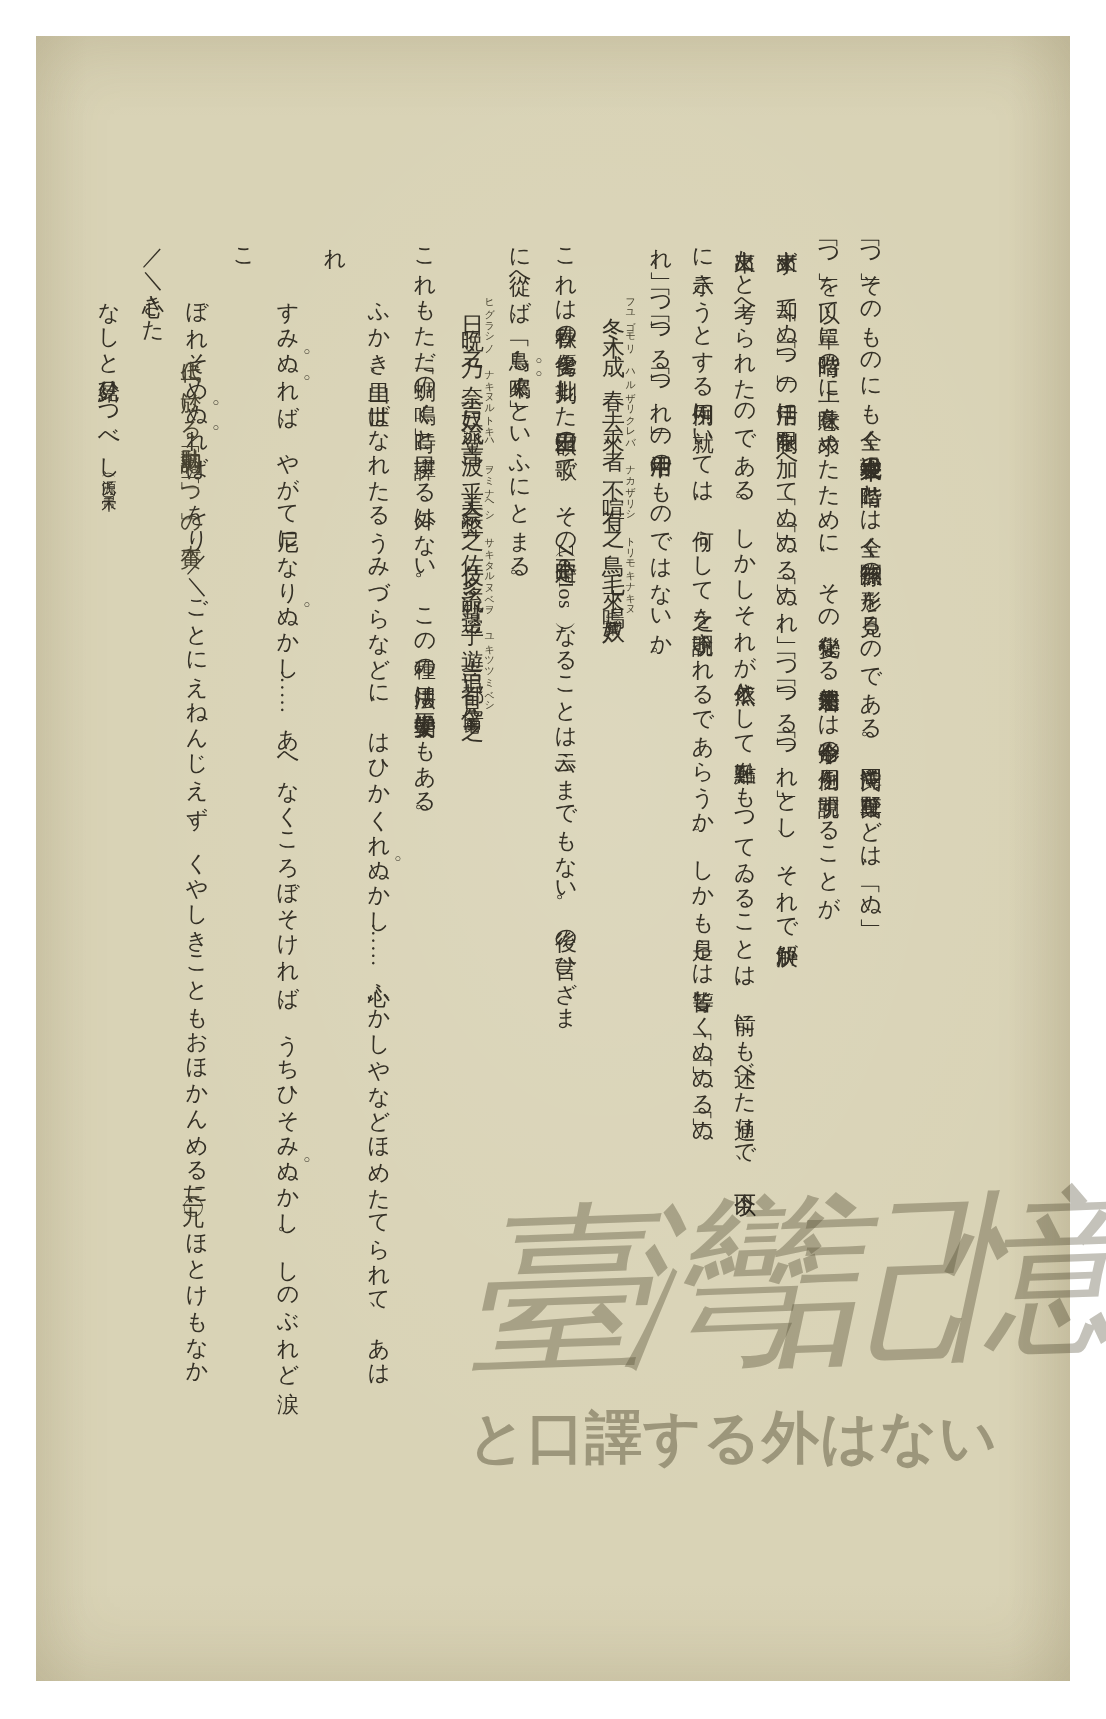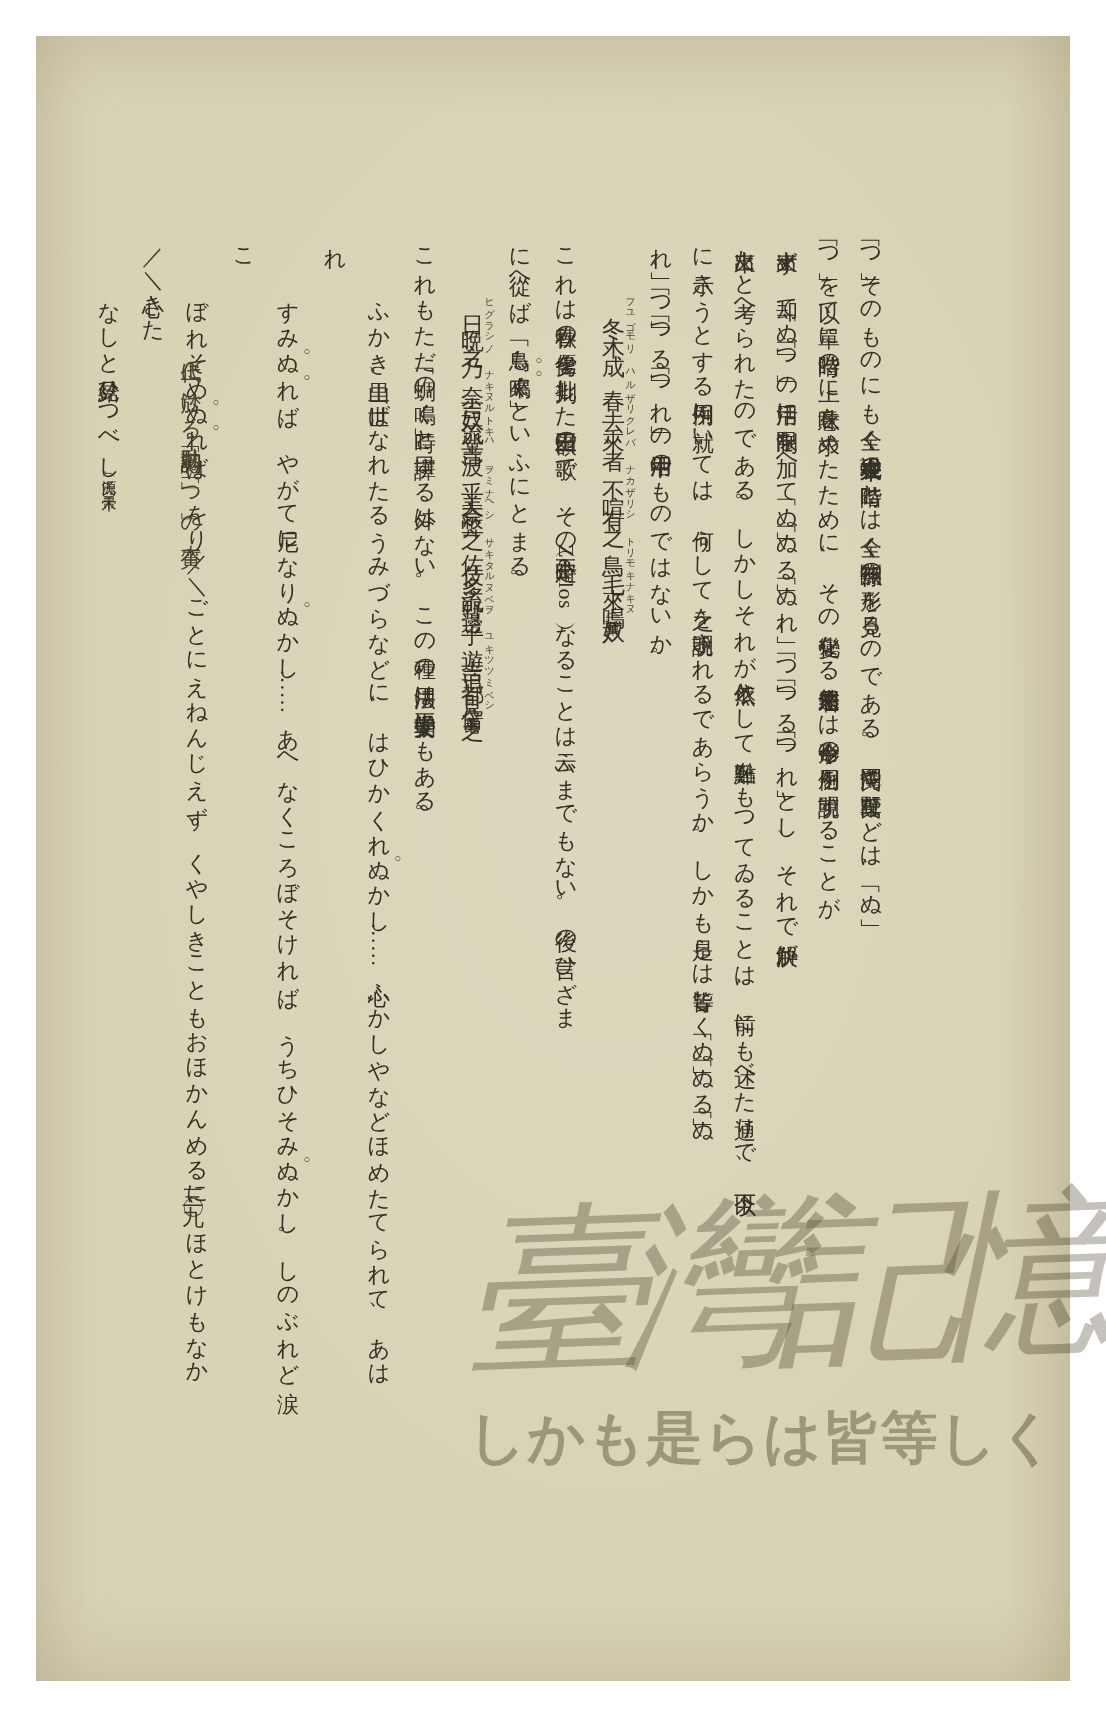--- a/index.html
+++ b/index.html
@@ -116,17 +116,17 @@
         <div class="col quote">ぼれそめ<span class="emph">ぬれ</span>ば、をり／＼ごとにえねんじえず、くやしきこともおほかんめるに、ほとけもなか／＼心きた</div>
         <div class="col quote">なしと見給ひつべし<span class="cite">（源氏、帚木）</span></div>
       </div>
 
     <div class="running-head">上代に於ける助動詞「ぬ」「つ」の本質</div>
 
     <div class="page-number">三〇九</div>
 
     <div class="watermark">
       <div class="wm-callig">臺灣記憶</div>
-      <div class="wm-lib">しかも是らは皆等しく</div>
+      <div class="wm-lib">と口譯する外はない</div>
     </div>
 
   </div>
 </div>
 
 </body></html>

